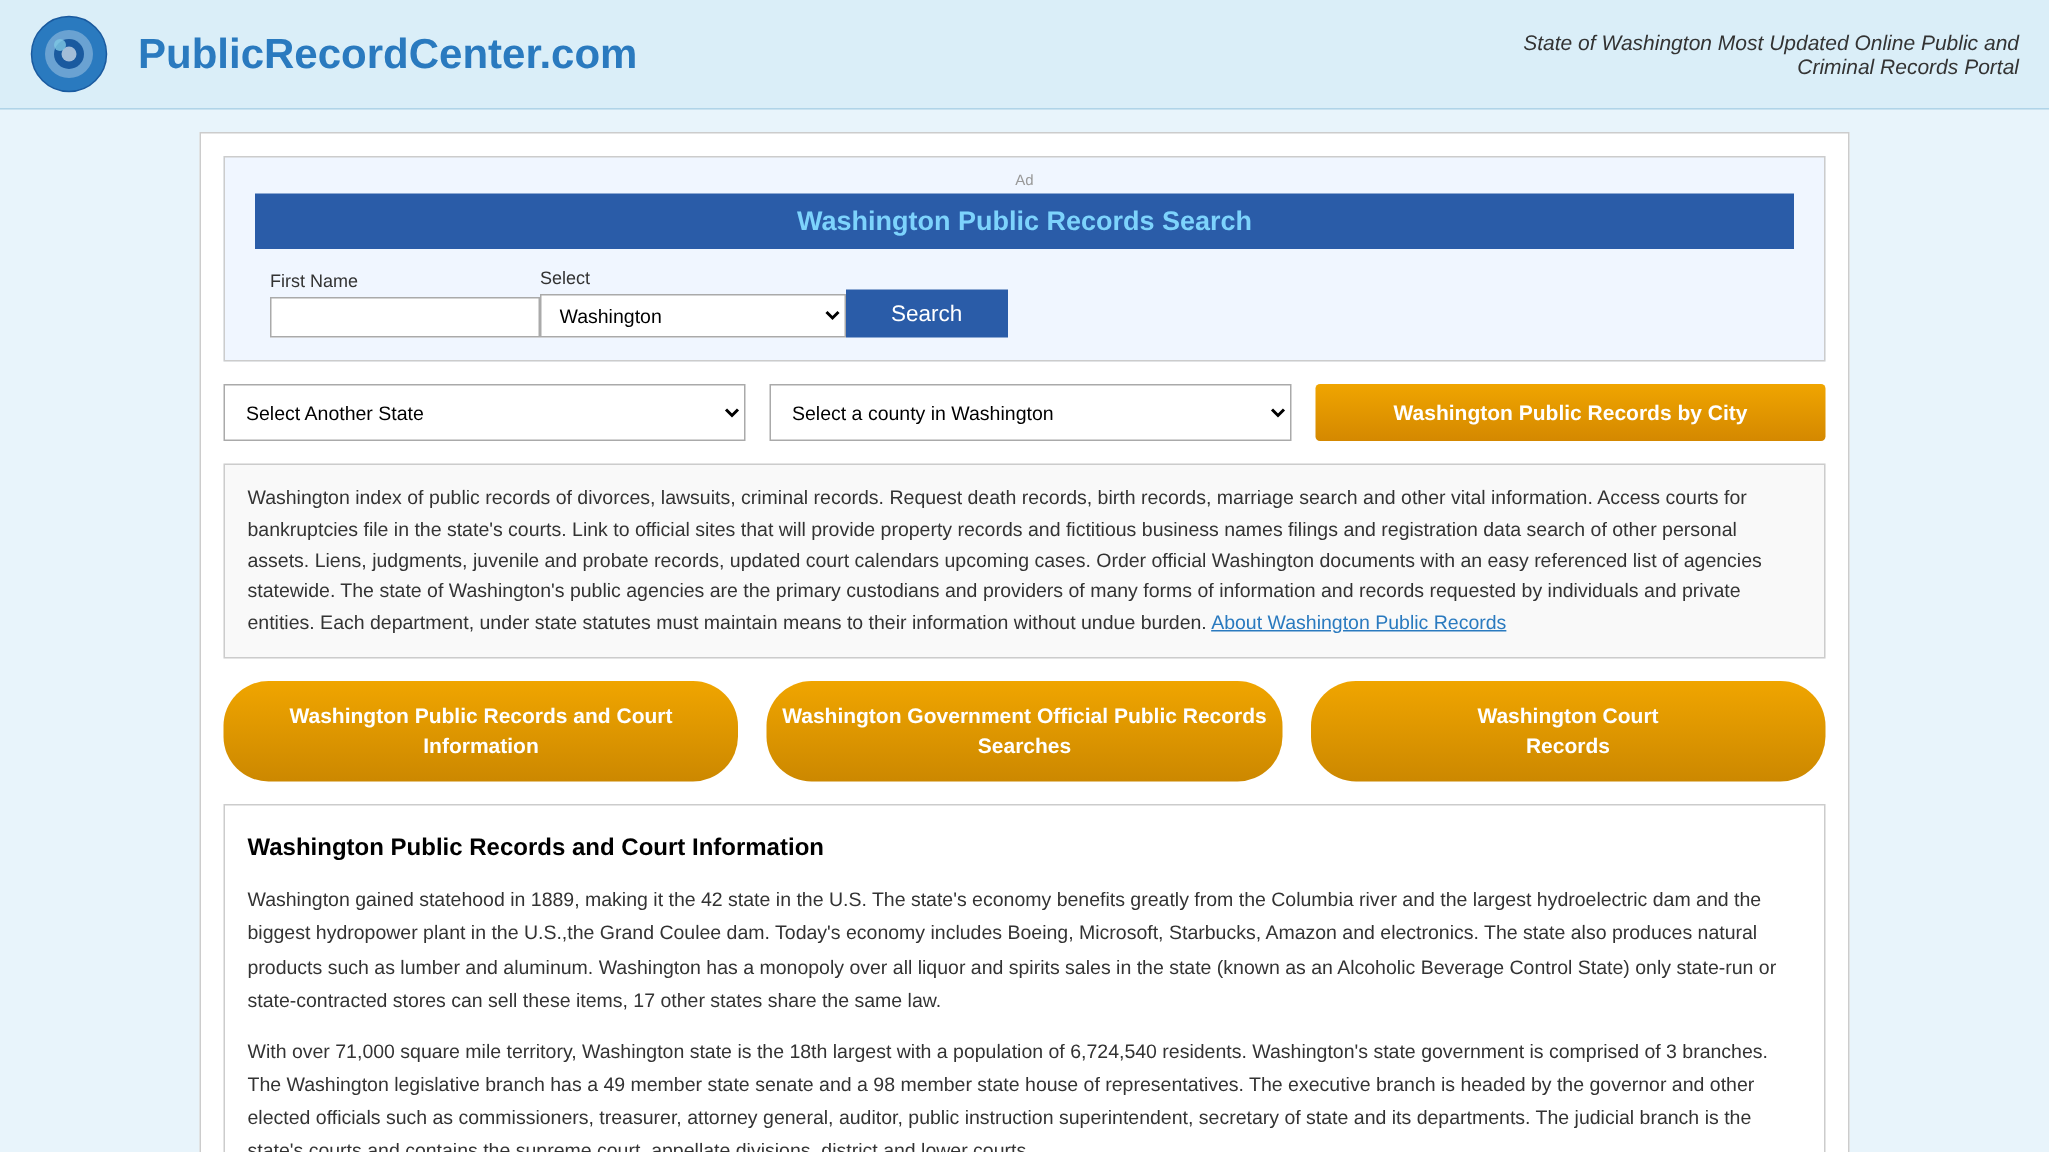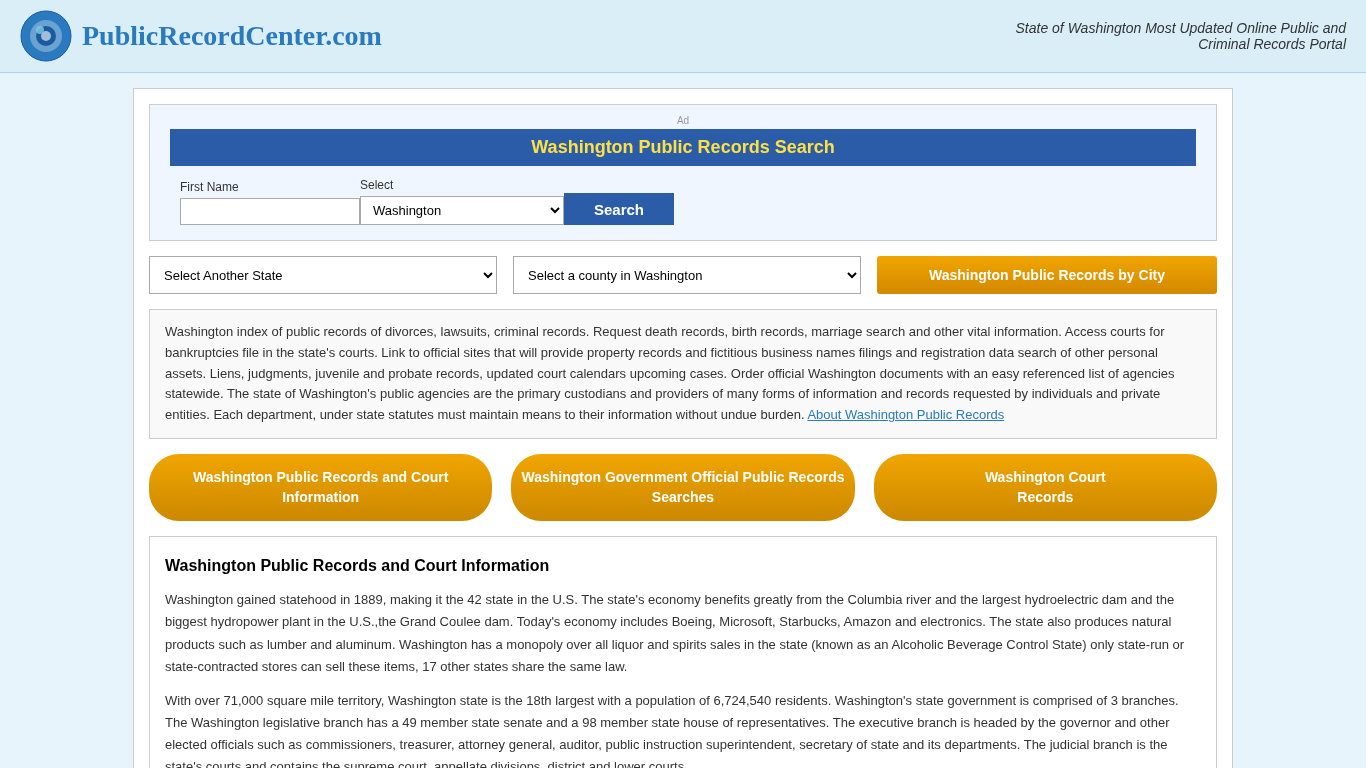--- a/index.html
+++ b/index.html
@@ -10,22 +10,21 @@
       background: #daeef8;
       padding: 10px 20px;
       display: flex;
       align-items: center;
       justify-content: space-between;
       border-bottom: 1px solid #b0d4e8;
     }
     #logo-area {
       display: flex;
       align-items: center;
-      gap: 10px;
-      font-family: Liberation Serif, serif;
+      gap: 20px;
     }
     #logo-icon {
       width: 52px;
       height: 52px;
     }
     #logo-text {
       font-size: 28px;
       font-weight: bold;
       color: #2a7abf;
     }
@@ -53,21 +52,21 @@
       margin-bottom: 15px;
     }
     #ad-label {
       text-align: center;
       font-size: 10px;
       color: #999;
       margin-bottom: 3px;
     }
     #search-widget-title {
       background: #2a5ca8;
-      color: #fde047;
+      color: #7dd3fc;
       text-align: center;
       font-size: 18px;
       font-weight: bold;
       padding: 8px;
       margin-bottom: 12px;
     }
     #search-fields {
       display: flex;
       align-items: flex-end;
       padding: 0 10px;
@@ -93,21 +92,21 @@
       font-size: 13px;
       width: 204px;
       background: #fff;
     }
     #search-btn {
       background: #2a5ca8;
       color: #fff;
       border: none;
       padding: 7px 30px;
       font-size: 15px;
-      font-weight: bold;
+      font-weight: normal;
       cursor: pointer;
       height: 32px;
     }
 
     
     #filter-row {
       display: flex;
       gap: 16px;
       margin-bottom: 15px;
       align-items: center;

